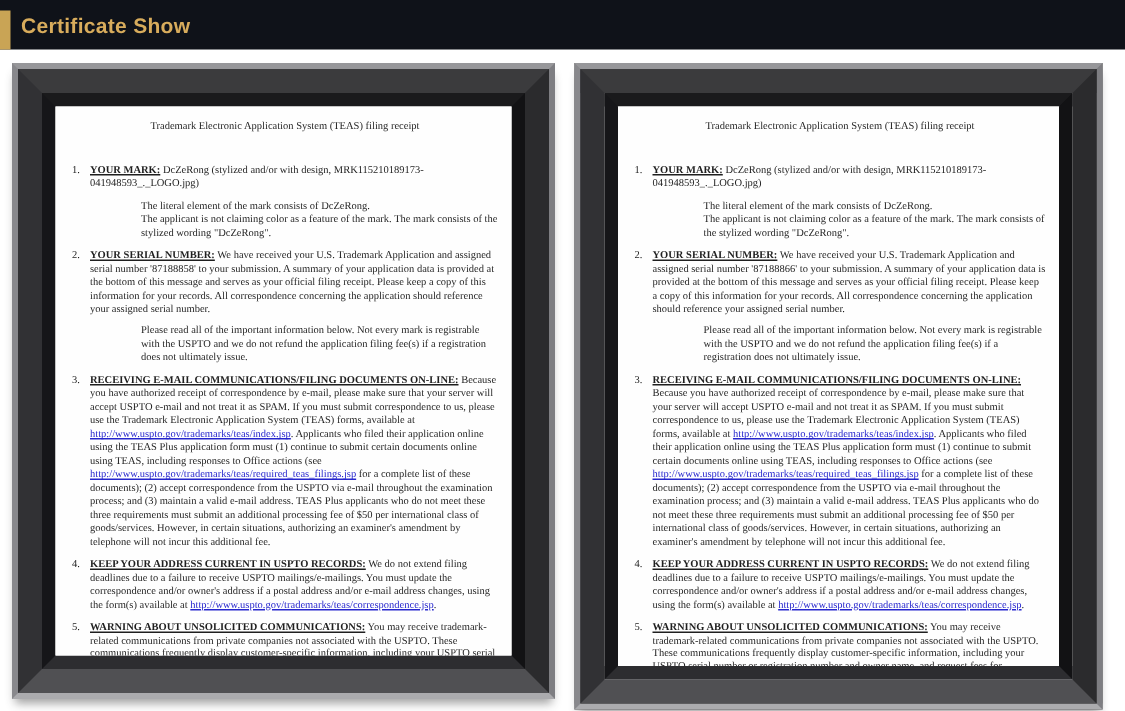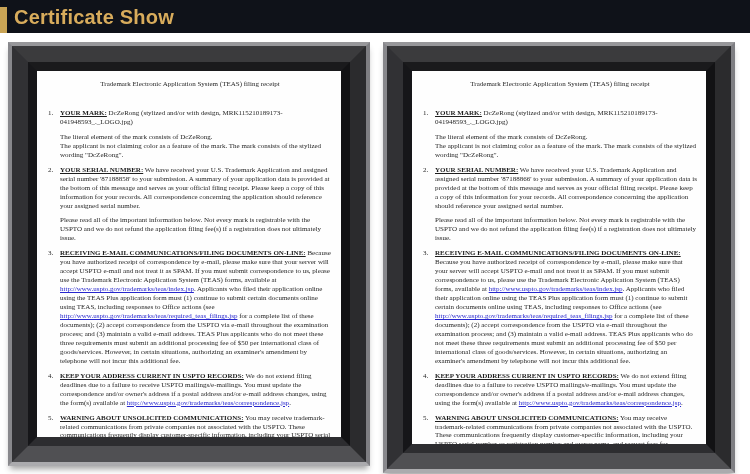--- a/index.html
+++ b/index.html
@@ -3,42 +3,42 @@
 <meta charset="utf-8">
 <style>
   * { margin:0; padding:0; box-sizing:border-box; }
   html,body { width:750px; height:474px; background:#ffffff; overflow:hidden; }
   body { font-family:"Liberation Sans", sans-serif; }
 
   
   .topbar { position:relative; width:750px; height:33px; background:var(--header-bg,#0f1219); }
   .accent { position:absolute; left:0; bottom:0; width:7px; height:26px; background:var(--accent,#c9a455); }
   .page-title { position:absolute; left:14px; top:0; height:33px; line-height:34px;
-                font-size:20px; font-weight:bold; color:var(--header-text,#d8ac5c); letter-spacing:0.2px; }
+                font-size:14px; font-weight:bold; color:var(--header-text,#d8ac5c); letter-spacing:0.2px; }
 
   
   .frames { display:flex; align-items:flex-start; margin-top:9px; padding-left:8px; gap:13px; }
 
   .frame  { border:4px solid; border-color:#97979a #7e7e82 #ababae #88888c;
             box-shadow:0 5px 6px -2px rgba(50,50,50,.45); background:#2b2b2d; }
   .f2     { border:16px solid; border-color:#3b3b3d #2b2b2d #505053 #313134; height:100%; }
   .f3     { border:9px solid;  border-color:#1a1a1c #121214 #2d2d30 #161619; height:100%; background:#fefefe; }
   .frame-left  { width:362px; height:424px; }
   .frame-right { width:352px; height:431px; }
 
   
   .paper { width:100%; height:100%; overflow:hidden; background:#fefefe;
            padding:6px 9px 0 11px; font-family:"Liberation Serif", serif;
            font-size:7px; line-height:1.28; color:#1f1f1f; }
   .doc-title { text-align:center; margin:3px 0 20px 0; }
   .item { display:flex; margin-top:6px; }
   .item:first-child { margin-top:0; }
   .num { flex:none; width:12px; }
   .ibody { flex:1; }
-  .para + .para { margin-top:6px; }
+  .para + .para { margin-top:6px;margin-left:34px; }
   .hd { font-weight:bold; text-decoration:underline;text-align:right; }
   .lnk { color:var(--link,#2626cd); text-decoration:underline; cursor:pointer; }
 </style>
 </head>
 <body>
 
 <div class="page">
 
   <header class="topbar">
     <span class="accent"></span>

